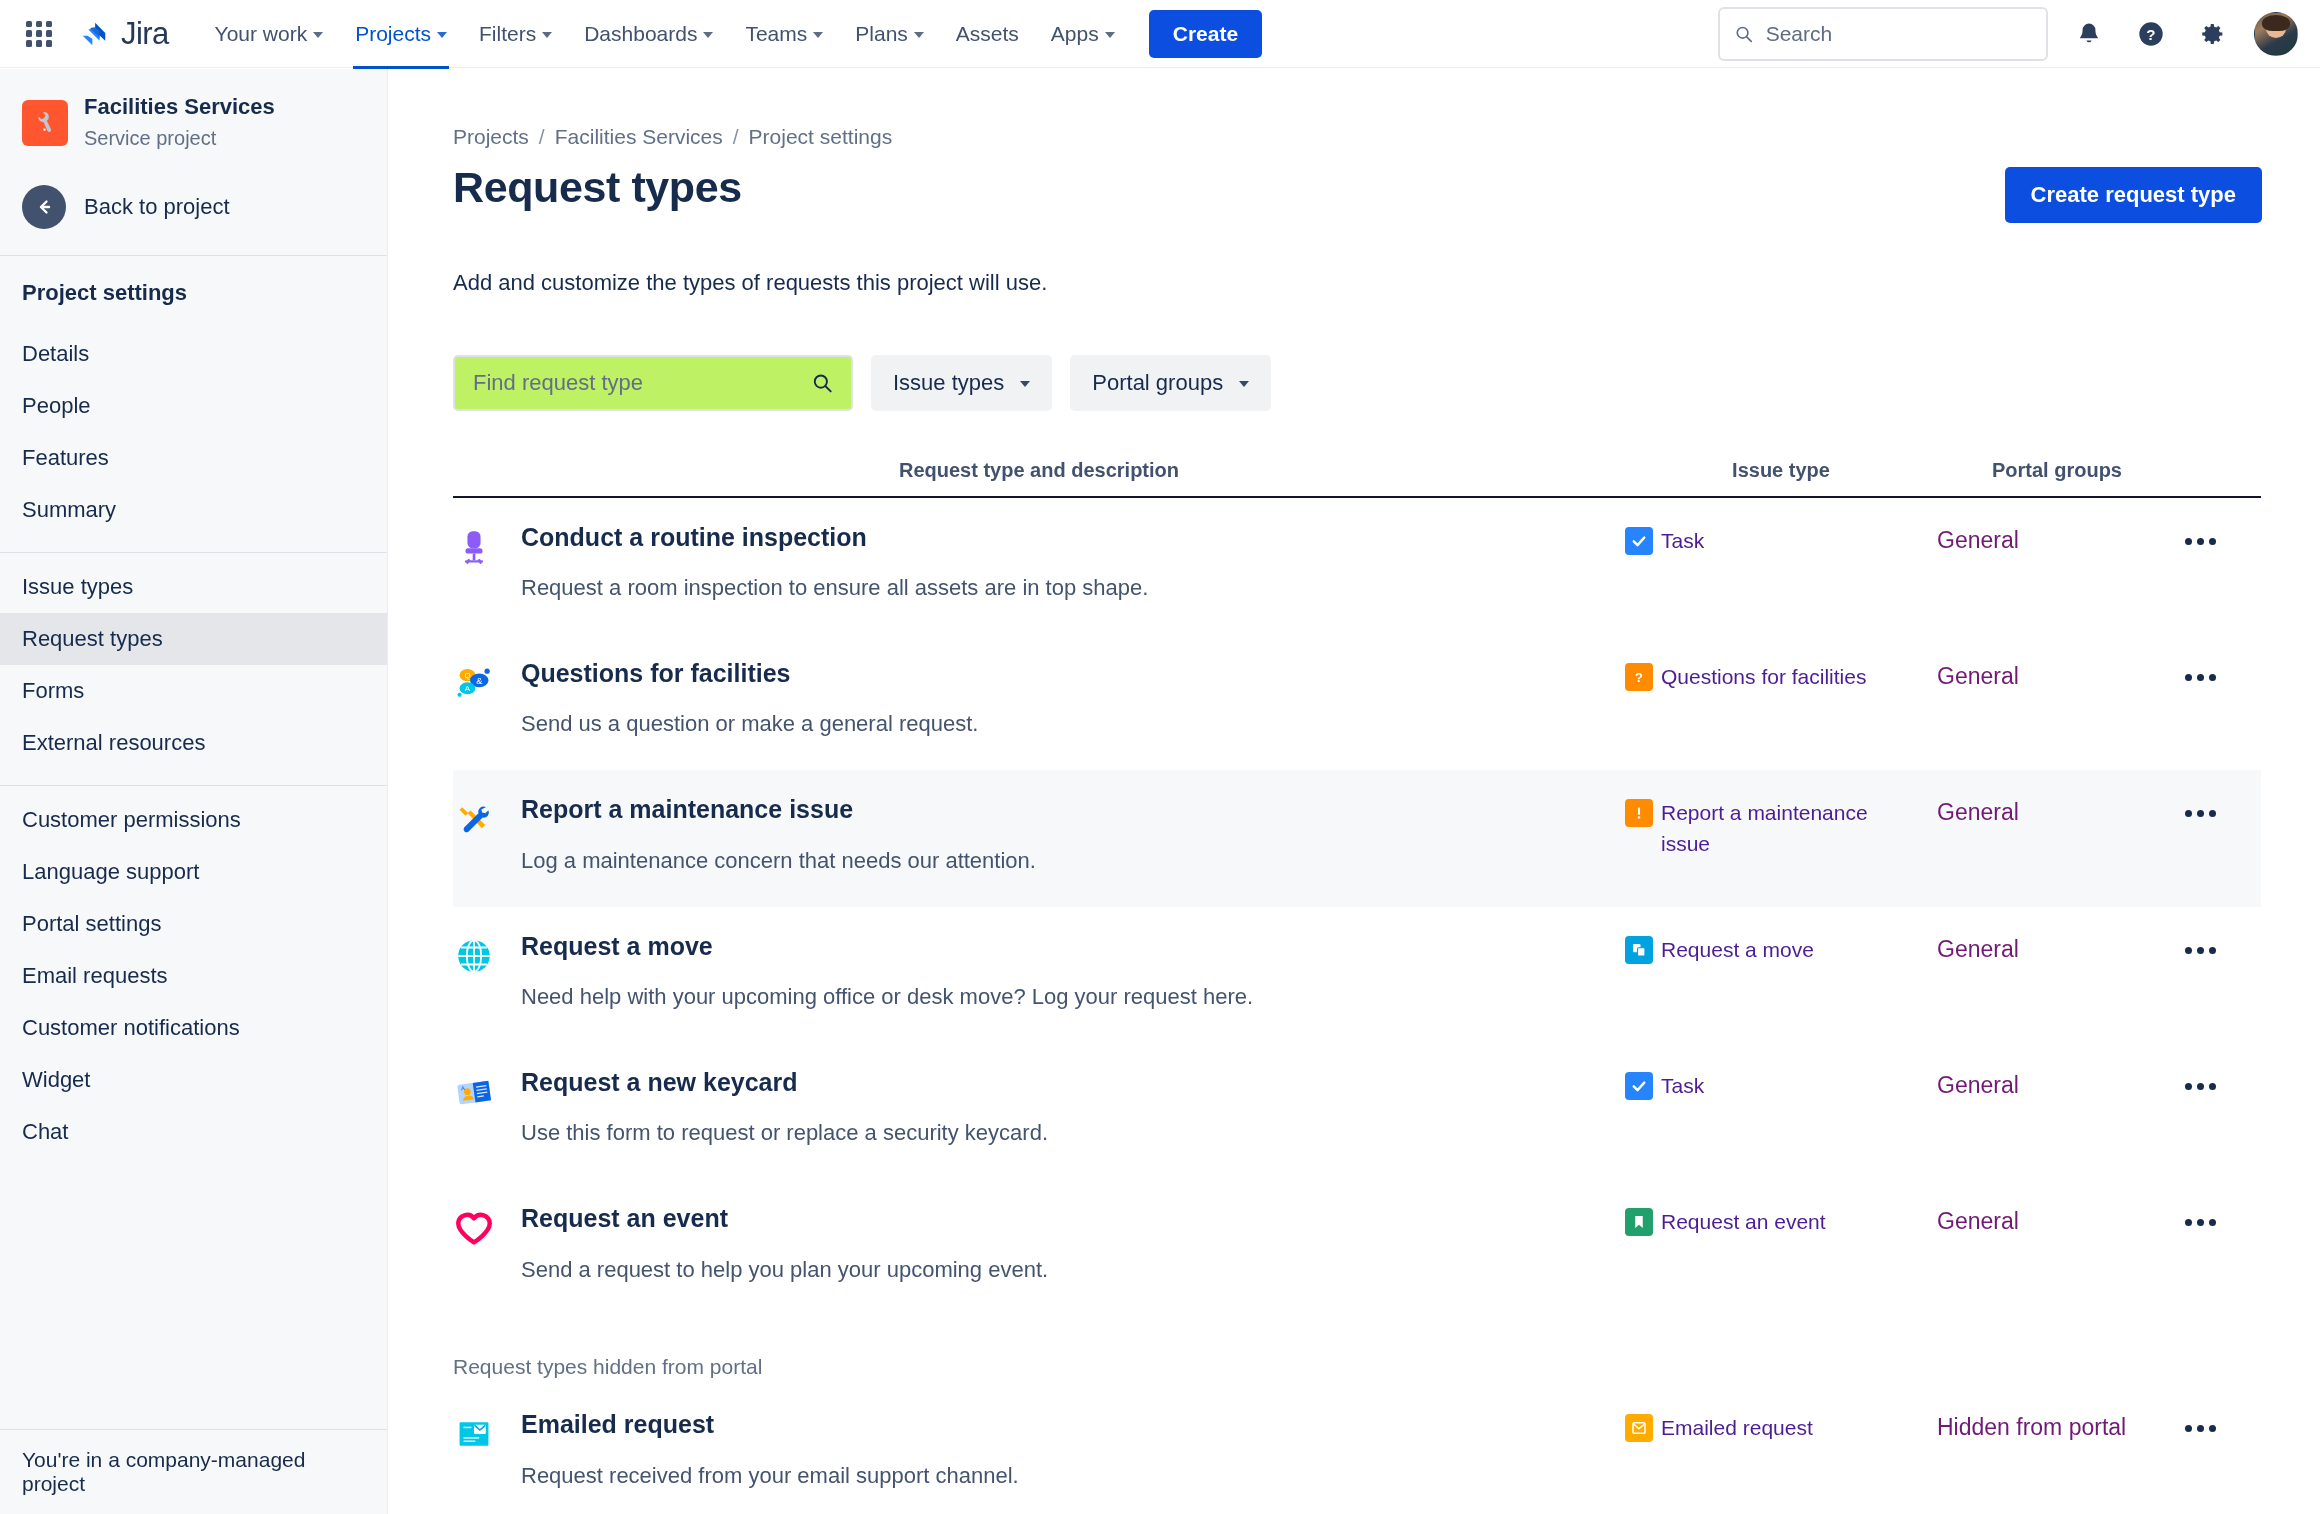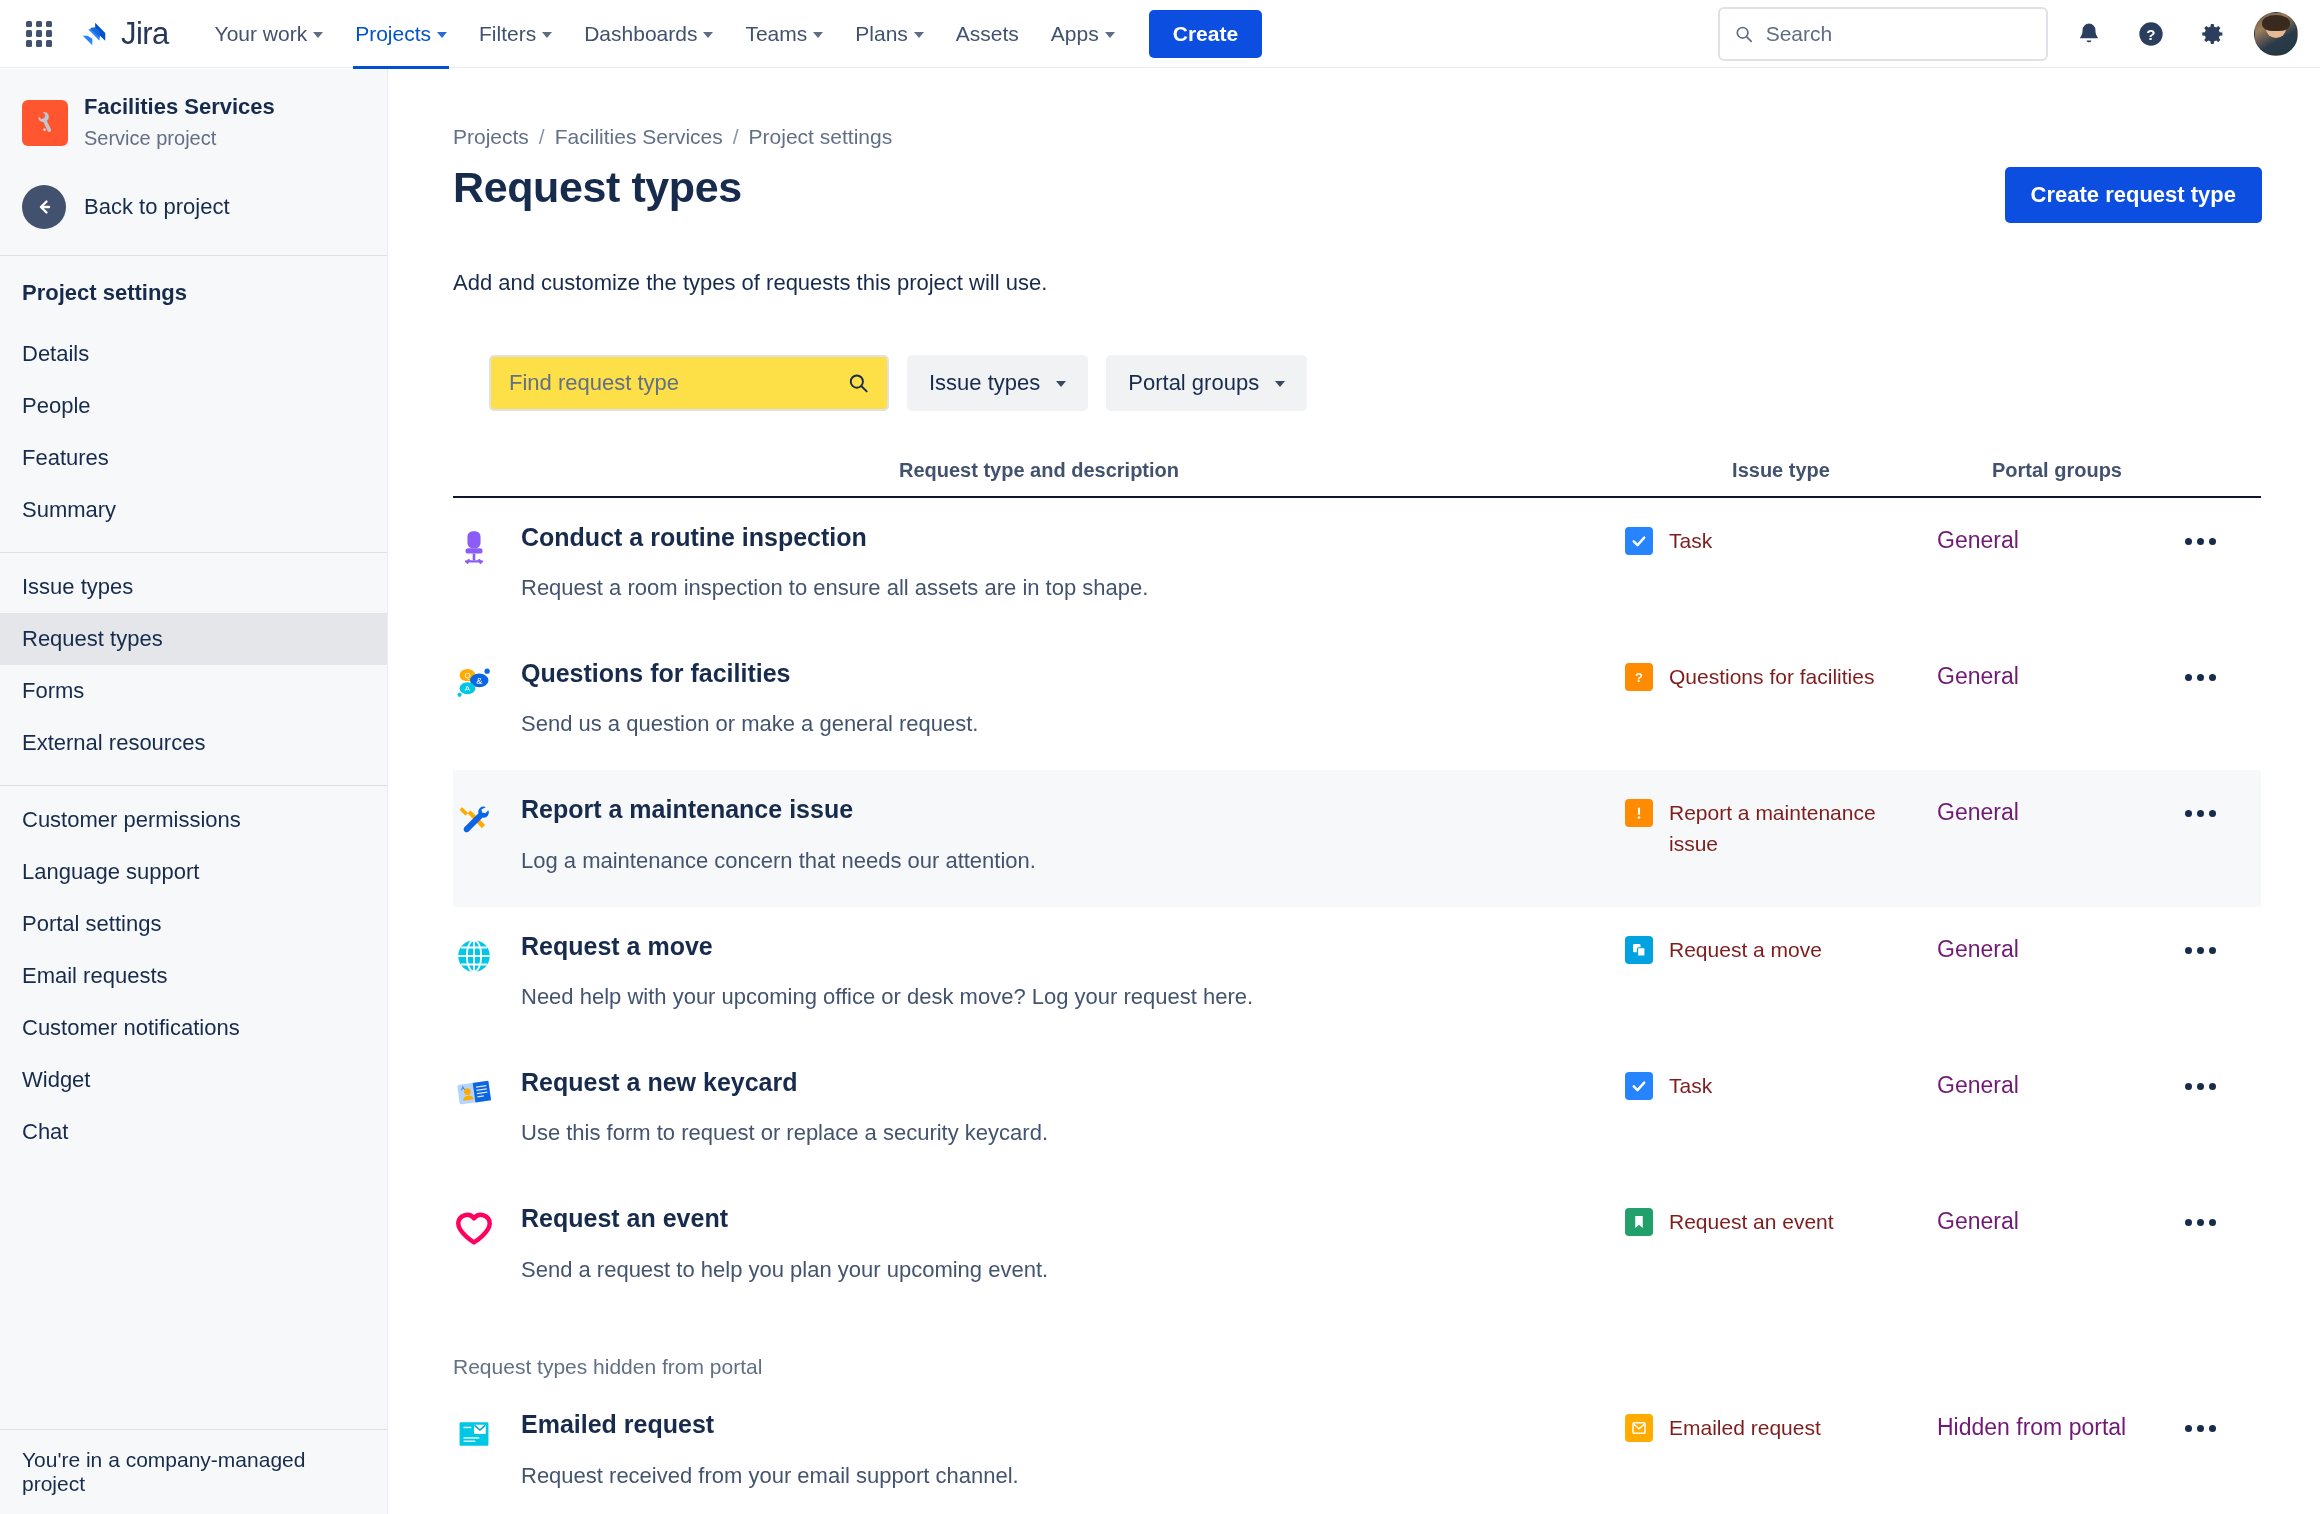--- a/index.html
+++ b/index.html
@@ -152,21 +152,21 @@
     background: #0C4FE0; color: #fff; border: none; border-radius: 5px;
     font-size: 22px; font-weight: 600; padding: 15px 26px; cursor: pointer;
     font-family: "Liberation Sans", sans-serif; margin-top: 4px; white-space: nowrap;
   }
   .intro { margin-top: 42px; font-size: 22px; color: #172B4D; line-height: 1.62; }
   .intro a { color: #0C66E4; text-decoration: none; cursor: pointer; }
 
   .filters { display: flex; align-items: center; gap: 18px; margin-top: 54px; }
   .find-box {
     width: 400px; height: 56px; border: 2px solid #DFE1E6; border-radius: 5px;
-    display: flex; align-items: center; padding: 4px 18px; background: #fde047; cursor: text; margin-left: 36px;
+    display: flex; align-items: center; padding: 4px 18px; background: #bef264; cursor: text;
   }
   .find-box input {
     border: none; outline: none; width: 100%; font-size: 22px; color: #172B4D;
     background: transparent; font-family: "Liberation Sans", sans-serif;
   }
   .find-box input::placeholder { color: #626F86; }
   .drop-btn {
     height: 56px; background: #F1F2F4; border: none; border-radius: 5px;
     display: flex; align-items: center; gap: 16px; padding: 0 22px;
     font-size: 22px; color: #172B4D; cursor: pointer;
@@ -187,21 +187,21 @@
   .row {
     display: flex; align-items: flex-start;
     padding: 26px 0 30px 0;
     justify-content: flex-end;
   }
   .row.hovered { background: #F7F8F9; }
   .row-main { display: flex; gap: 26px; }
   .rt-icon { width: 42px; height: 42px; flex-shrink: 0; margin-top: 2px; }
   .rt-name { font-size: 25px; font-weight: 600; color: #172B4D; cursor: pointer; line-height:1.1;}
   .rt-desc { font-size: 22px; color: #44546F; margin-top: 22px; line-height: 1.4;}
-  .cell-issue { display: flex; align-items: flex-start; gap: 16px; font-size: 21px; color: #7f1d1d; padding-top: 2px;}
+  .cell-issue { display: flex; align-items: flex-start; gap: 8px; font-size: 21px; color: #4c1d95; padding-top: 2px;}
   .cell-issue .txt { line-height: 1.45; max-width: 230px; }
   .itype-icon { width: 28px; height: 28px; border-radius: 4px; flex-shrink: 0; display:flex;align-items:center;justify-content:center; margin-top:1px;}
   .cell-portal { font-size: 23px; color: #701a75; padding-top: 3px;}
   .cell-more { display: flex; justify-content: flex-start; padding-top: 6px;}
   .more-dots { display:flex; gap: 5px; cursor: pointer; padding: 8px; }
   .more-dots i { width: 7px; height: 7px; border-radius: 50%; background:#172B4D; display:block;}
   .section-label { font-size: 21px; color: #626F86; padding: 40px 0 6px 0; }
 </style>
 </head>
 <body>

